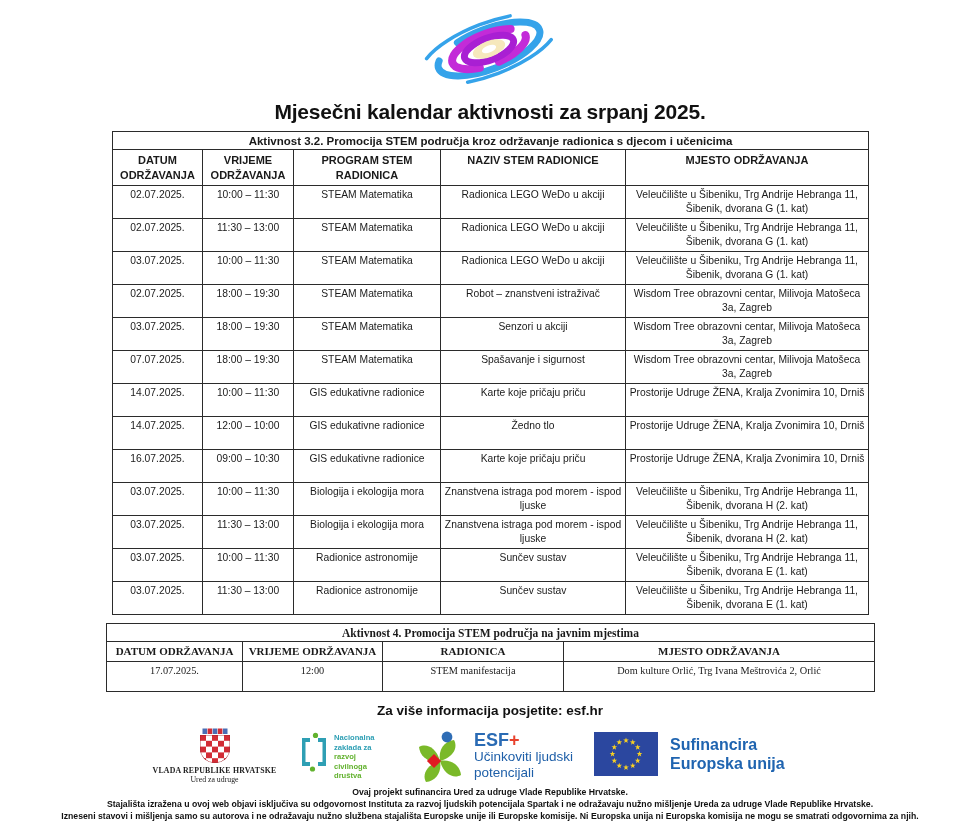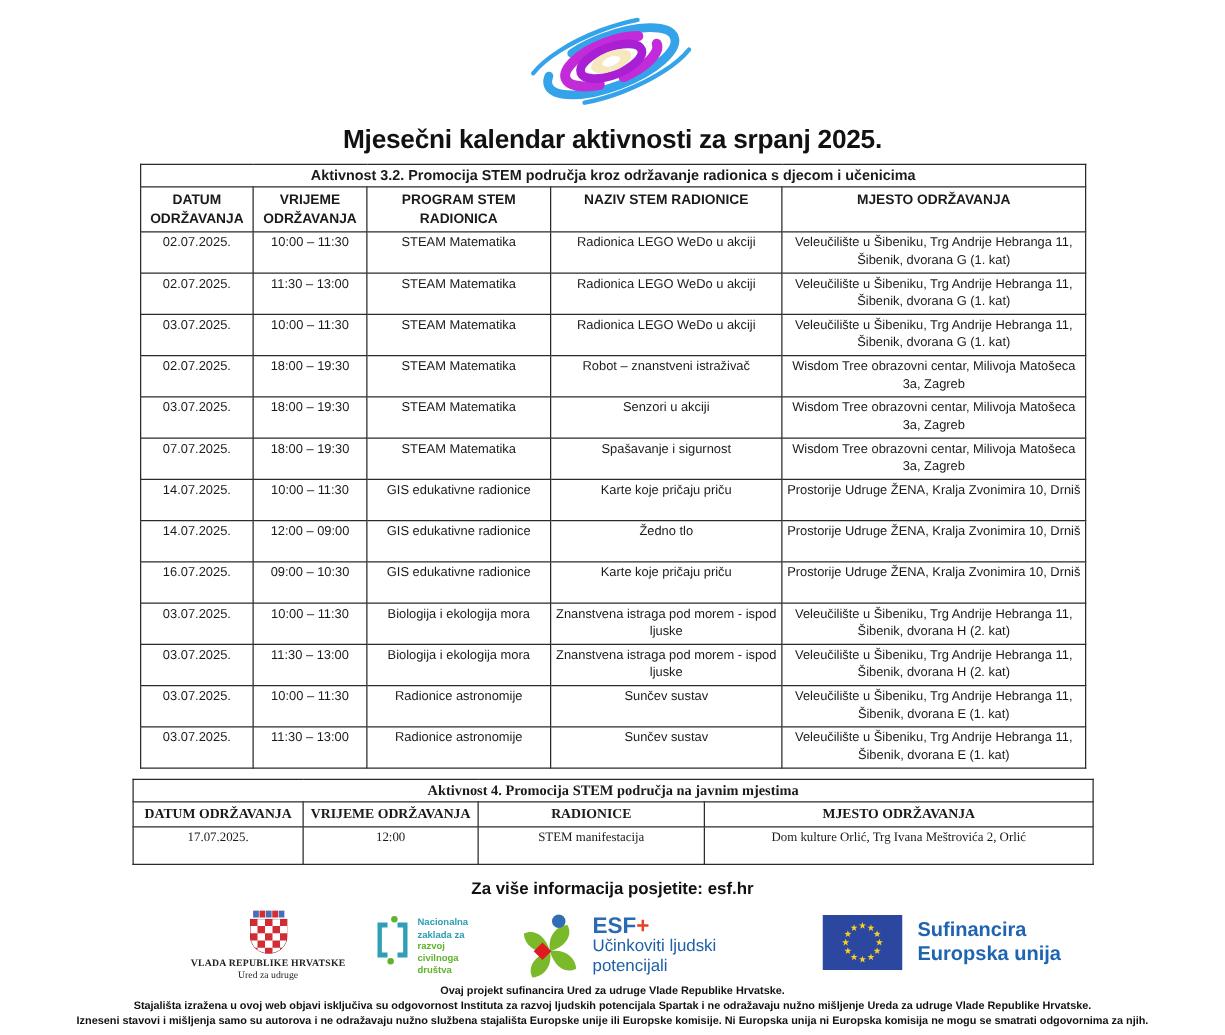--- a/index.html
+++ b/index.html
@@ -41,21 +41,21 @@
   .zaklada-text { font-size:7.6px; font-weight:bold; line-height:9.6px; padding-top:1px; }
   .zk-teal { color:#2e9fb4; }
   .zk-green { color:#62b22e; }
 
   .esf { left:416px; top:2px; display:flex; gap:8px; }
   .esf-text { padding-top:1px; }
   .esf-acronym { font-size:18px; font-weight:bold; color:#2a6bb4; line-height:18px; }
   .esf-plus { color:#e8412c; }
   .esf-l { font-size:13.5px; font-weight:normal; color:#1e5fa8; line-height:15.5px; }
 
-  .eu { left:658px; top:4px; display:flex; gap:12px; align-items:center; }
+  .eu { left:594px; top:4px; display:flex; gap:12px; align-items:center; }
   .eu-text { font-size:16px; font-weight:bold; color:#1f64b0; line-height:19px; }
 
   .footnotes { position:absolute; top:786px; left:0; width:100%; text-align:center; }
   .fn { font-size:8.7px; font-weight:600; color:#111; line-height:12.2px; }
 </style>
 </head>
 <body>
 
 <div class="page">
 
@@ -138,21 +138,21 @@
         </tr>
         <tr>
           <td>14.07.2025.</td>
           <td>10:00 – 11:30</td>
           <td>GIS edukativne radionice</td>
           <td>Karte koje pričaju priču</td>
           <td>Prostorije Udruge ŽENA, Kralja Zvonimira 10, Drniš</td>
         </tr>
         <tr>
           <td>14.07.2025.</td>
-          <td>12:00 – 09:00</td>
+          <td>12:00 – 10:00</td>
           <td>GIS edukativne radionice</td>
           <td>Žedno tlo</td>
           <td>Prostorije Udruge ŽENA, Kralja Zvonimira 10, Drniš</td>
         </tr>
         <tr>
           <td>16.07.2025.</td>
           <td>09:00 – 10:30</td>
           <td>GIS edukativne radionice</td>
           <td>Karte koje pričaju priču</td>
           <td>Prostorije Udruge ŽENA, Kralja Zvonimira 10, Drniš</td>
@@ -195,21 +195,21 @@
         <col style="width:181px">
         <col style="width:311px">
     </colgroup>
     <thead>
       <tr class="cap-row">
         <th colspan="4">Aktivnost 4. Promocija STEM područja na javnim mjestima</th>
       </tr>
       <tr class="hdr-row">
           <th>DATUM ODRŽAVANJA</th>
           <th>VRIJEME ODRŽAVANJA</th>
-          <th>RADIONICE</th>
+          <th>RADIONICA</th>
           <th>MJESTO ODRŽAVANJA</th>
         </tr>
     </thead>
     <tbody>
         <tr>
           <td>17.07.2025.</td>
           <td>12:00</td>
           <td>STEM manifestacija</td>
           <td>Dom kulture Orlić, Trg Ivana Meštrovića 2, Orlić</td>
         </tr>

